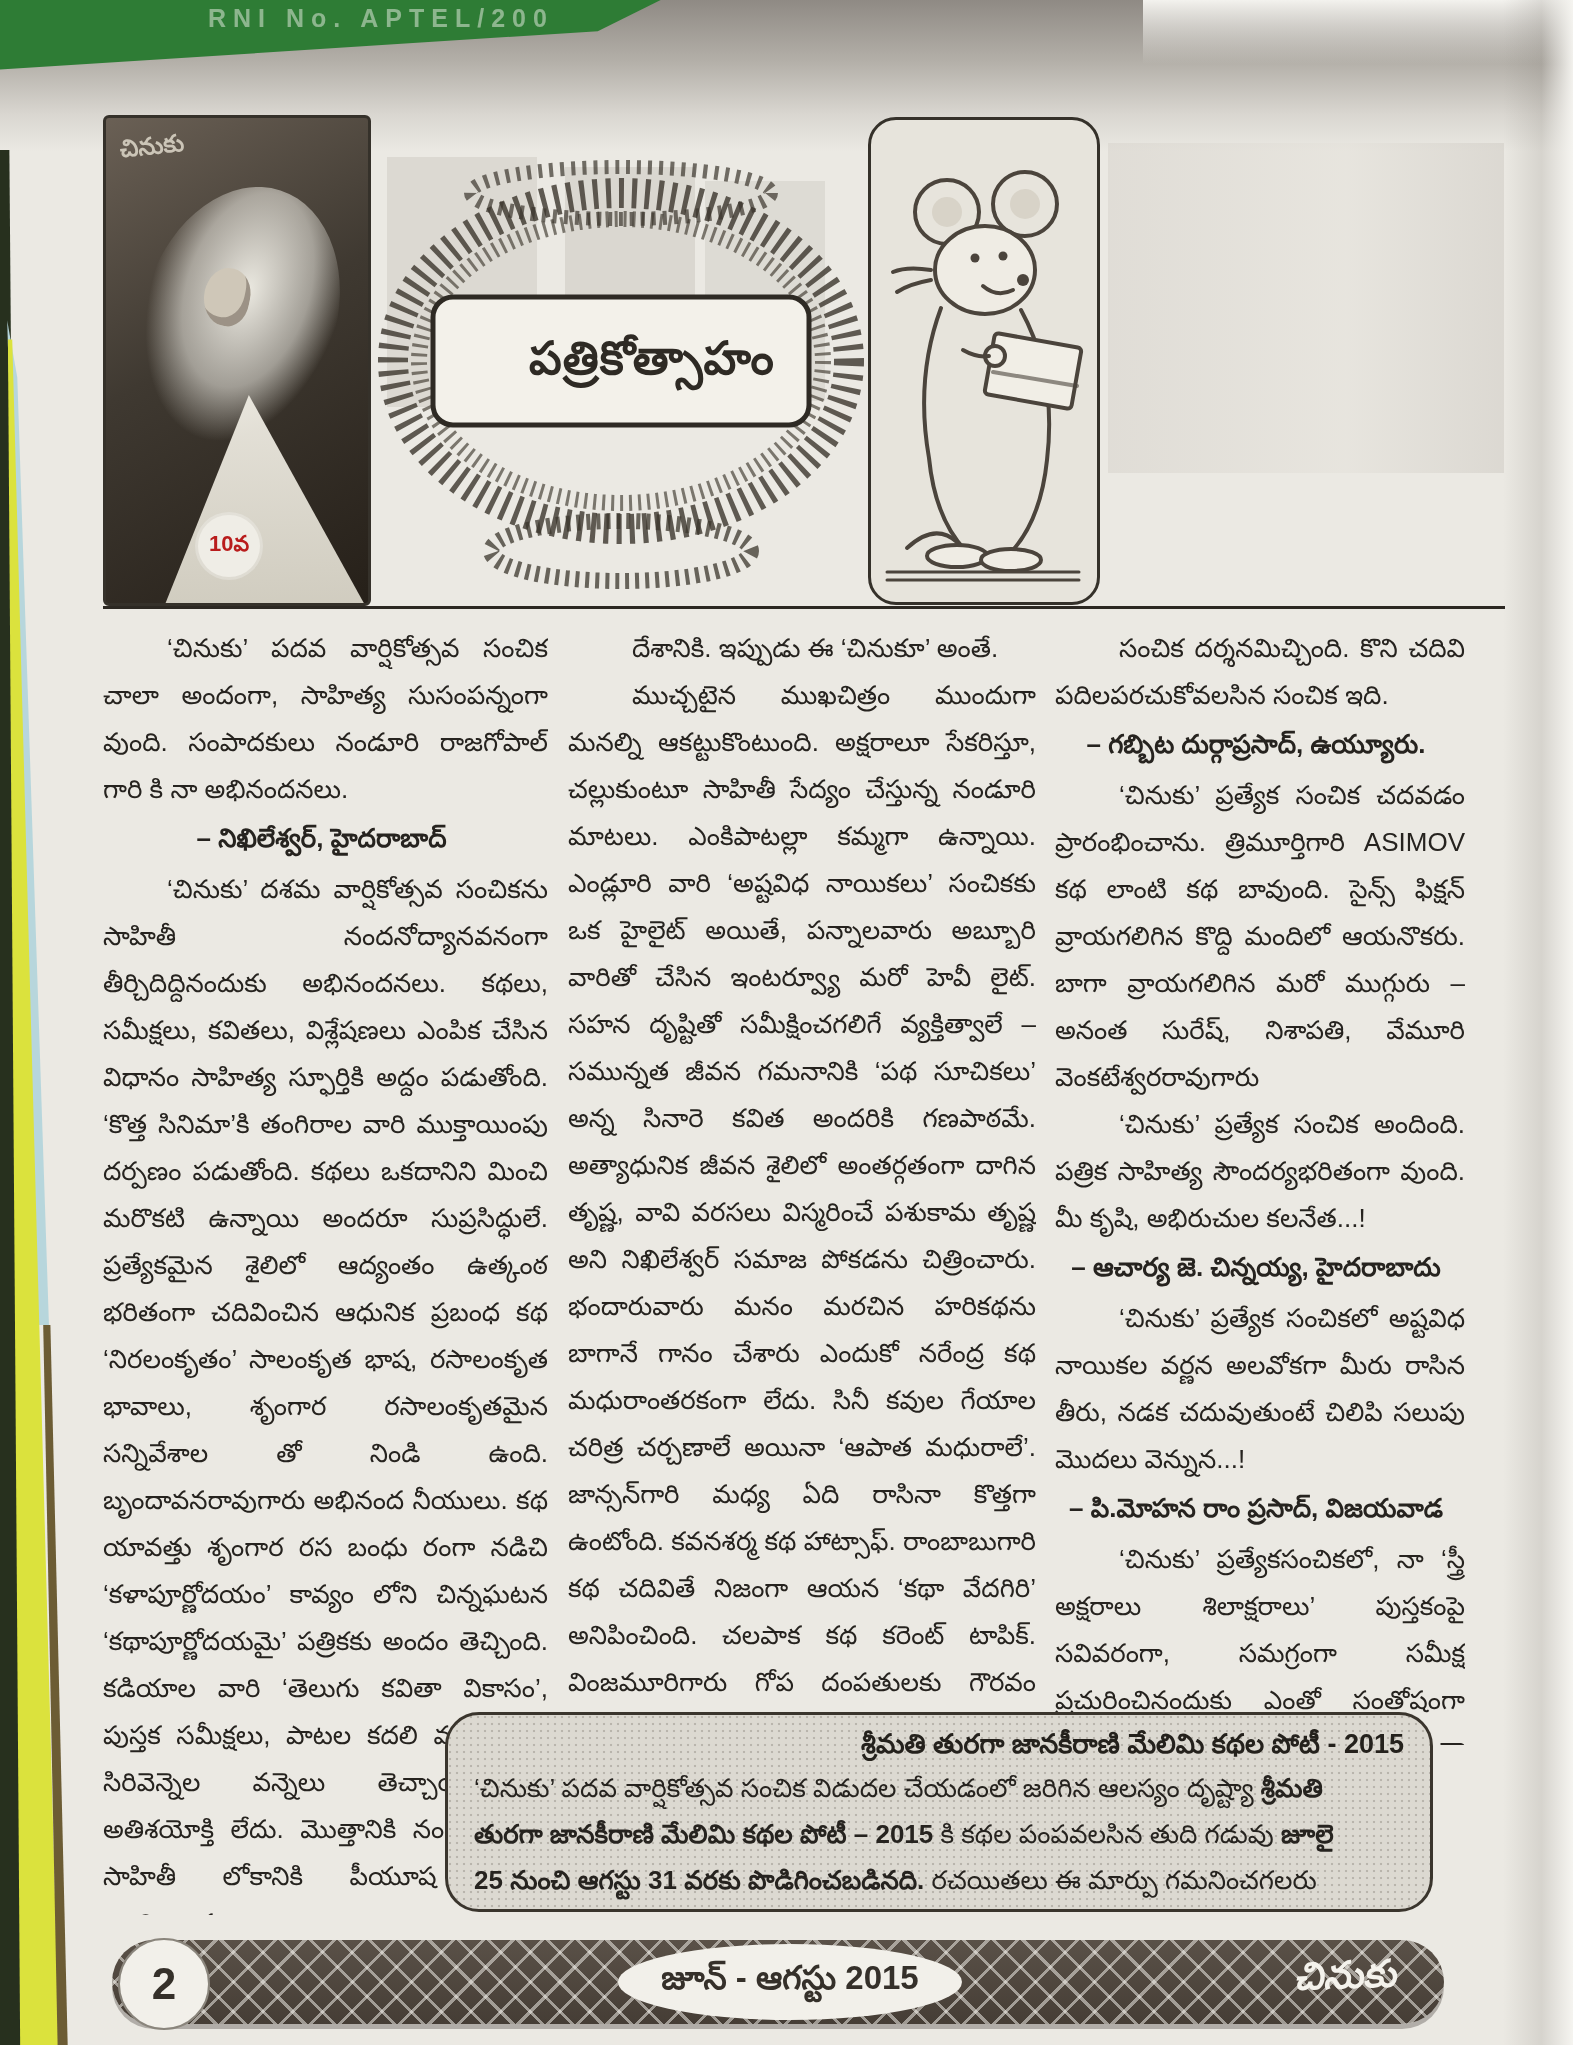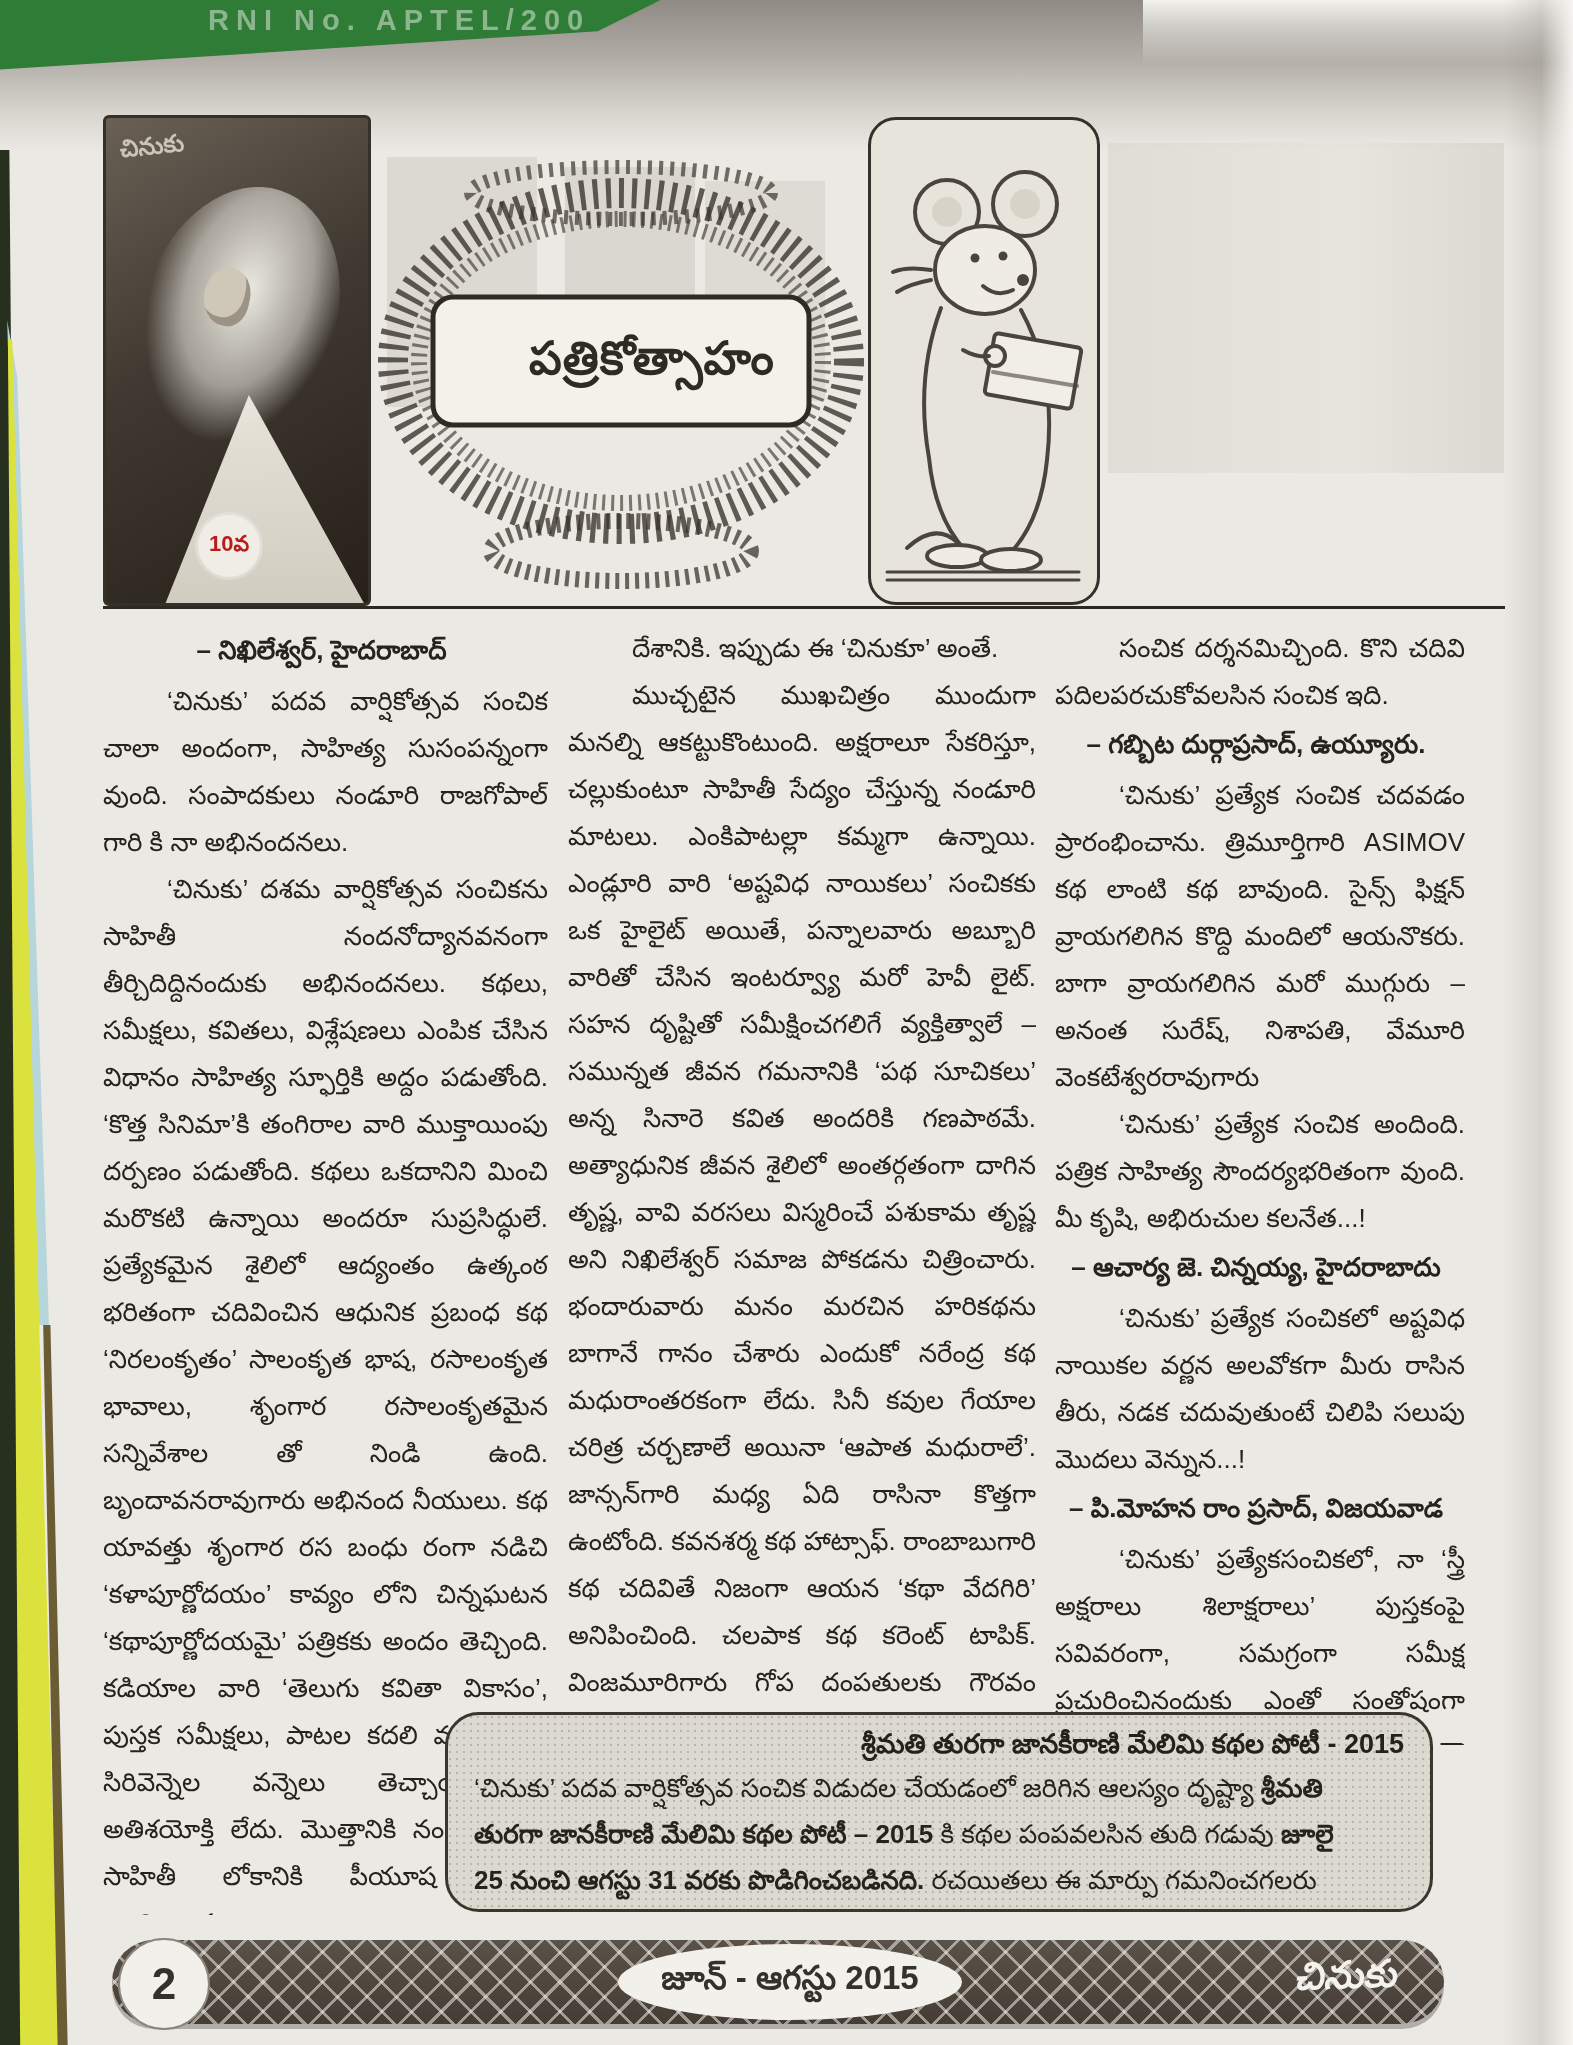--- a/index.html
+++ b/index.html
@@ -8,21 +8,21 @@
     position:relative;width:1573px;height:2045px;overflow:hidden;
     background:#ebe9e3;
     font-family:"Liberation Sans","DejaVu Sans",sans-serif;
     color:#26231f;
   }
   
   .scan-gray{position:absolute;left:0;top:0;width:100%;height:152px;
     background:linear-gradient(180deg,#8f8a84 0%,#b3afa8 40%,#d9d6d0 75%,#ebe9e3 100%);}
   .scan-green{position:absolute;left:0;top:0;width:100%;height:120px;background:#2e7c35;
     clip-path:polygon(0 0,42% 0,38% 26%,0 58%);}
-  .strip-text{position:absolute;left:208px;top:4px;font-size:29px;font-weight:bold;
+  .strip-text{position:absolute;left:208px;top:4px;font-size:25px;font-weight:bold;
     letter-spacing:7px;color:rgba(235,240,232,.5);}
   .top-right-light{position:absolute;right:0;top:0;width:430px;height:64px;
     background:linear-gradient(180deg,#f3f2ee,rgba(243,242,238,0));}
   .wedge{position:absolute;left:0;top:150px;width:72px;height:1895px;}
   .wedge div{position:absolute;inset:0;}
   .w-dark{background:#27301e;clip-path:polygon(0 0,13% 0,34% 100%,0 100%);}
   .w-blue{background:#b7d6dc;clip-path:polygon(10% 9%,24% 12%,68% 62%,50% 62%);}
   .w-yellow{background:#dbe23d;clip-path:polygon(11% 10%,17% 10%,82% 100%,28% 100%);}
   .w-brown{background:#6c5c34;clip-path:polygon(60% 62%,70% 62%,94% 100%,80% 100%);}
   .right-edge{position:absolute;right:0;top:0;width:70px;height:100%;
@@ -154,22 +154,22 @@
         <path d="M16 452 h192 M16 460 h192" stroke-width="3"></path>
       </svg>
     </div>
 
     <div class="right-band"></div>
   </div>
 
   <div class="rule"></div>
 
   <div class="col col1">
+      <div class="blk para">‘చినుకు’ పదవ వార్షికోత్సవ సంచిక చాలా అందంగా, సాహిత్య సుసంపన్నంగా వుంది. సంపాదకులు నండూరి రాజగోపాల్ గారి కి నా అభినందనలు.</div>
       <div class="blk sig">– నిఖిలేశ్వర్, హైదరాబాద్</div>
-      <div class="blk para">‘చినుకు’ పదవ వార్షికోత్సవ సంచిక చాలా అందంగా, సాహిత్య సుసంపన్నంగా వుంది. సంపాదకులు నండూరి రాజగోపాల్ గారి కి నా అభినందనలు.</div>
       <div class="blk para">‘చినుకు’ దశమ వార్షికోత్సవ సంచికను సాహితీ నందనోద్యానవనంగా తీర్చిదిద్దినందుకు అభినందనలు. కథలు, సమీక్షలు, కవితలు, విశ్లేషణలు ఎంపిక చేసిన విధానం సాహిత్య స్ఫూర్తికి అద్దం పడుతోంది. ‘కొత్త సినిమా’కి తంగిరాల వారి ముక్తాయింపు దర్పణం పడుతోంది. కథలు ఒకదానిని మించి మరొకటి ఉన్నాయి అందరూ సుప్రసిద్ధులే. ప్రత్యేకమైన శైలిలో ఆద్యంతం ఉత్కంఠ భరితంగా చదివించిన ఆధునిక ప్రబంధ కథ ‘నిరలంకృతం’ సాలంకృత భాష, రసాలంకృత భావాలు, శృంగార రసాలంకృతమైన సన్నివేశాల తో నిండి ఉంది. బృందావనరావుగారు అభినంద నీయులు. కథ యావత్తు శృంగార రస బంధు రంగా నడిచి ‘కళాపూర్ణోదయం’ కావ్యం లోని చిన్నఘటన ‘కథాపూర్ణోదయమై’ పత్రికకు అందం తెచ్చింది. కడియాల వారి ‘తెలుగు కవితా వికాసం’, పుస్తక సమీక్షలు, పాటల కదలి మా (మన) సిరివెన్నెల వన్నెలు తెచ్చాయనడంలో అతిశయోక్తి లేదు. మొత్తానికి నండూరివారు సాహితీ లోకానికి పీయూష చషకం అందించారు.</div>
     </div>
   <div class="col col2">
       <div class="blk para">దేశానికి. ఇప్పుడు ఈ ‘చినుకూ’ అంతే.</div>
       <div class="blk para">ముచ్చటైన ముఖచిత్రం ముందుగా మనల్ని ఆకట్టుకొంటుంది. అక్షరాలూ సేకరిస్తూ, చల్లుకుంటూ సాహితీ సేద్యం చేస్తున్న నండూరి మాటలు. ఎంకిపాటల్లా కమ్మగా ఉన్నాయి. ఎండ్లూరి వారి ‘అష్టవిధ నాయికలు’ సంచికకు ఒక హైలైట్ అయితే, పన్నాలవారు అబ్బూరి వారితో చేసిన ఇంటర్వ్యూ మరో హెవీ లైట్. సహన దృష్టితో సమీక్షించగలిగే వ్యక్తిత్వాలే – సమున్నత జీవన గమనానికి ‘పథ సూచికలు’ అన్న సినారె కవిత అందరికి గణపాఠమే. అత్యాధునిక జీవన శైలిలో అంతర్గతంగా దాగిన తృష్ణ, వావి వరసలు విస్మరించే పశుకామ తృష్ణ అని నిఖిలేశ్వర్ సమాజ పోకడను చిత్రించారు. భందారువారు మనం మరచిన హరికథను బాగానే గానం చేశారు ఎందుకో నరేంద్ర కథ మధురాంతరకంగా లేదు. సినీ కవుల గేయాల చరిత్ర చర్చణాలే అయినా ‘ఆపాత మధురాలే’. జాన్సన్‌గారి మధ్య ఏది రాసినా కొత్తగా ఉంటోంది. కవనశర్మ కథ హాట్సాఫ్. రాంబాబుగారి కథ చదివితే నిజంగా ఆయన ‘కథా వేదగిరి’ అనిపించింది. చలపాక కథ కరెంట్ టాపిక్. వింజమూరిగారు గోప దంపతులకు గౌరవం తెచ్చారు. రాయ్‌గారు రాయాల్సింది పొందిక గా రాశారు. 30 కథలు, 20 కవితలు, 8 సమీక్షలు, 10 విశ్లేషణలు, ఒక ముఖాముఖం వగైరాలతో బృహత్తర అక్షర వాహినిగా ప్రత్యేక</div>
     </div>
   <div class="col col3">
       <div class="blk para">సంచిక దర్శనమిచ్చింది. కొని చదివి పదిలపరచుకోవలసిన సంచిక ఇది.</div>
       <div class="blk sig">– గబ్బిట దుర్గాప్రసాద్, ఉయ్యూరు.</div>
       <div class="blk para">‘చినుకు’ ప్రత్యేక సంచిక చదవడం ప్రారంభించాను. త్రిమూర్తిగారి ASIMOV కథ లాంటి కథ బావుంది. సైన్స్ ఫిక్షన్ వ్రాయగలిగిన కొద్ది మందిలో ఆయనొకరు. బాగా వ్రాయగలిగిన మరో ముగ్గురు – అనంత సురేష్, నిశాపతి, వేమూరి వెంకటేశ్వరరావుగారు</div>

